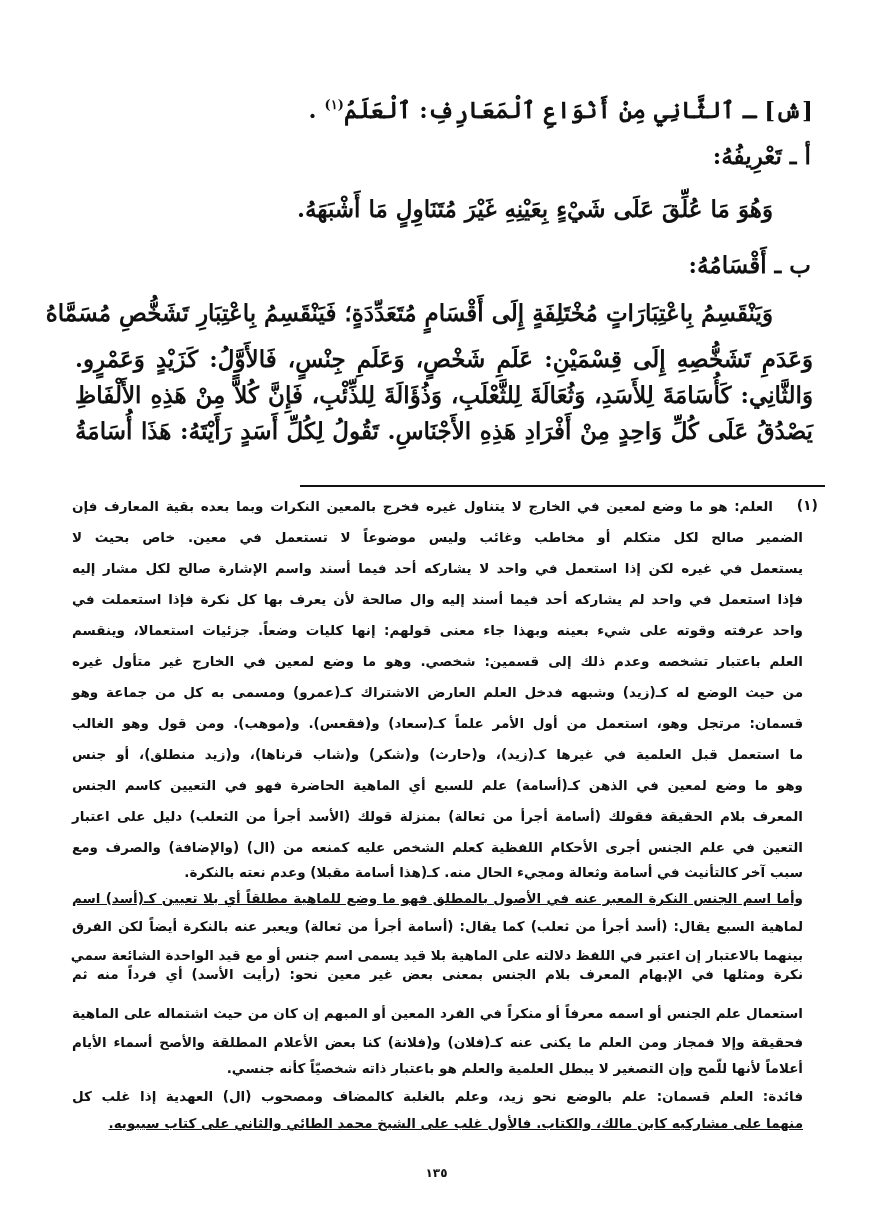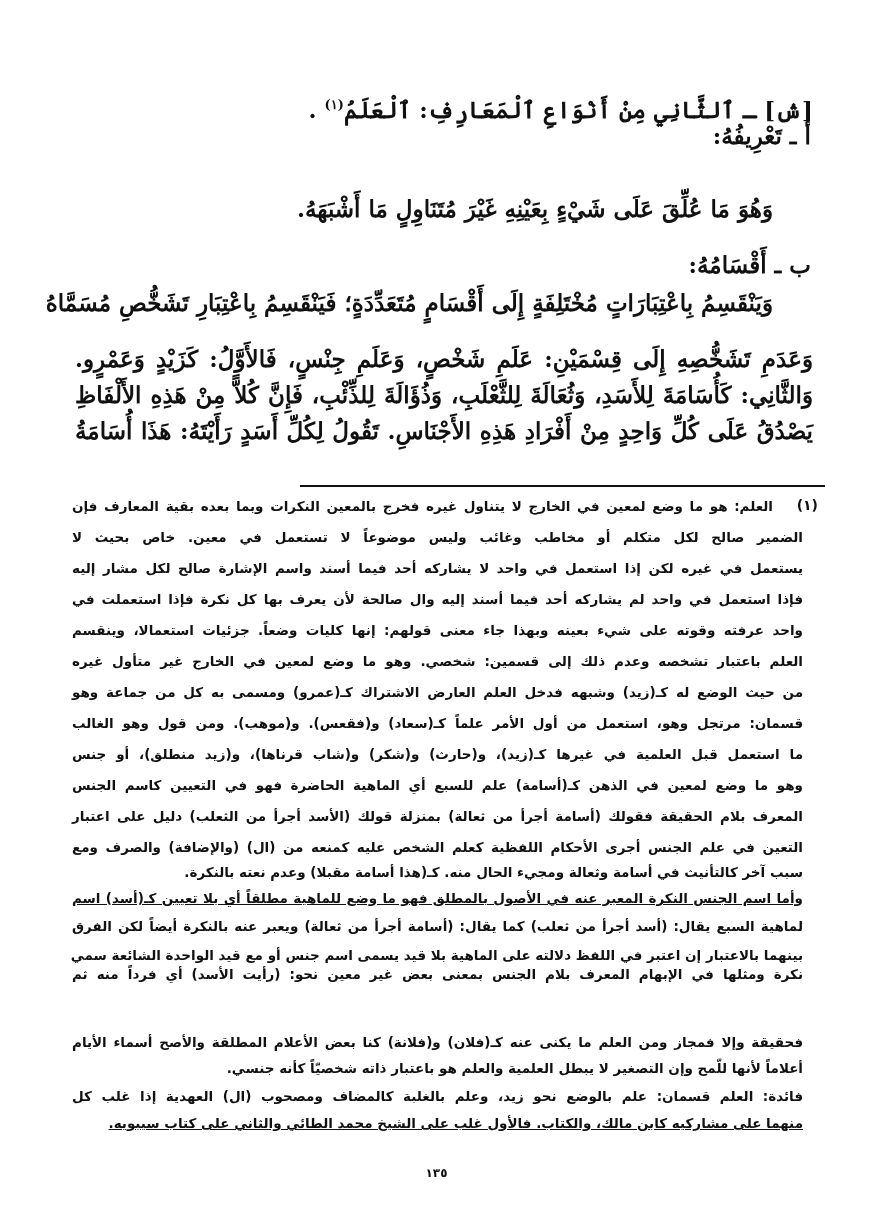--- a/index.html
+++ b/index.html
@@ -38,27 +38,27 @@
 </style>
 </head>
 <body>
 
 <div class="page">
 
   <div class="main-line" style="top:98px;">
     <span>[ش] ـ ٱلثَّانِي مِنْ أَنْوَاعِ ٱلْمَعَارِفِ: ٱلْعَلَمُ</span><span class="sup">(١)</span><span> .</span>
   </div>
 
-  <div class="main-line" style="top:124px; right:62px;">أ ـ تَعْرِيفُهُ:</div>
+  <div class="main-line" style="top:144px; right:62px;">أ ـ تَعْرِيفُهُ:</div>
 
   <div class="main-line" style="top:197px; right:100px;">وَهُوَ مَا عُلِّقَ عَلَى شَيْءٍ بِعَيْنِهِ غَيْرَ مُتَنَاوِلٍ مَا أَشْبَهَهُ.</div>
 
   <div class="main-line" style="top:253px; right:62px;">ب ـ أَقْسَامُهُ:</div>
 
-  <div class="main-line justify" style="top:291px; right:100px;">وَيَنْقَسِمُ بِاعْتِبَارَاتٍ مُخْتَلِفَةٍ إِلَى أَقْسَامٍ مُتَعَدِّدَةٍ؛ فَيَنْقَسِمُ بِاعْتِبَارِ تَشَخُّصِ مُسَمَّاهُ</div>
+  <div class="main-line justify" style="top:301px; right:100px;">وَيَنْقَسِمُ بِاعْتِبَارَاتٍ مُخْتَلِفَةٍ إِلَى أَقْسَامٍ مُتَعَدِّدَةٍ؛ فَيَنْقَسِمُ بِاعْتِبَارِ تَشَخُّصِ مُسَمَّاهُ</div>
   <div class="main-line justify" style="top:347px;">وَعَدَمِ تَشَخُّصِهِ إِلَى قِسْمَيْنِ: عَلَمِ شَخْصٍ، وَعَلَمِ جِنْسٍ، فَالأَوَّلُ: كَزَيْدٍ وَعَمْرٍو.</div>
   <div class="main-line justify" style="top:383px;">وَالثَّانِي: كَأُسَامَةَ لِلأَسَدِ، وَثُعَالَةَ لِلثَّعْلَبِ، وَذُؤَالَةَ لِلذِّئْبِ، فَإِنَّ كُلاًّ مِنْ هَذِهِ الأَلْفَاظِ</div>
   <div class="main-line justify" style="top:419px;">يَصْدُقُ عَلَى كُلِّ وَاحِدٍ مِنْ أَفْرَادِ هَذِهِ الأَجْنَاسِ. تَقُولُ لِكُلِّ أَسَدٍ رَأَيْتَهُ: هَذَا أُسَامَةُ</div>
 
   <div class="divider"></div>
 
   <div class="fn-marker">(١)</div>
 
   <div class="fn-line" style="top:500px;">العلم: هو ما وضع لمعين في الخارج لا يتناول غيره فخرج بالمعين النكرات وبما بعده بقية المعارف فإن</div>
   <div class="fn-line full" style="top:531px;">الضمير صالح لكل متكلم أو مخاطب وغائب وليس موضوعاً لا تستعمل في معين. خاص بحيث لا</div>
@@ -70,20 +70,21 @@
   <div class="fn-line full" style="top:717px;">قسمان: مرتجل وهو، استعمل من أول الأمر علماً كـ(سعاد) و(فقعس). و(موهب). ومن قول وهو الغالب</div>
   <div class="fn-line full" style="top:748px;">ما استعمل قبل العلمية في غيرها كـ(زيد)، و(حارث) و(شكر) و(شاب قرناها)، و(زيد منطلق)، أو جنس</div>
   <div class="fn-line full" style="top:779px;">وهو ما وضع لمعين في الذهن كـ(أسامة) علم للسبع أي الماهية الحاضرة فهو في التعيين كاسم الجنس</div>
   <div class="fn-line full" style="top:810px;">المعرف بلام الحقيقة فقولك (أسامة أجرأ من ثعالة) بمنزلة قولك (الأسد أجرأ من الثعلب) دليل على اعتبار</div>
   <div class="fn-line full" style="top:841px;">التعين في علم الجنس أجرى الأحكام اللفظية كعلم الشخص عليه كمنعه من (ال) (والإضافة) والصرف ومع</div>
   <div class="fn-line full last" style="top:866px;">سبب آخر كالتأنيث في أسامة وثعالة ومجيء الحال منه. كـ(هذا أسامة مقبلا) وعدم نعته بالنكرة.</div>
   <div class="fn-line full" style="top:892px;text-decoration:underline;">وأما اسم الجنس النكرة المعبر عنه في الأصول بالمطلق فهو ما وضع للماهية مطلقاً أي بلا تعيين كـ(أسد) اسم</div>
   <div class="fn-line full" style="top:920px;">لماهية السبع يقال: (أسد أجرأ من ثعلب) كما يقال: (أسامة أجرأ من ثعالة) ويعبر عنه بالنكرة أيضاً لكن الفرق</div>
   <div class="fn-line full" style="top:949px;">بينهما بالاعتبار إن اعتبر في اللفظ دلالته على الماهية بلا قيد يسمى اسم جنس أو مع قيد الواحدة الشائعة سمي</div>
   <div class="fn-line full" style="top:968px;">نكرة ومثلها في الإبهام المعرف بلام الجنس بمعنى بعض غير معين نحو: (رأيت الأسد) أي فرداً منه ثم</div>
+  <div class="fn-line full" style="top:1007px;">استعمال علم الجنس أو اسمه معرفاً أو منكراً في الفرد المعين أو المبهم إن كان من حيث اشتماله على الماهية</div>
   <div class="fn-line full" style="top:1036px;">فحقيقة وإلا فمجاز ومن العلم ما يكنى عنه كـ(فلان) و(فلانة) كنا بعض الأعلام المطلقة والأصح أسماء الأيام</div>
   <div class="fn-line full last" style="top:1062px;">أعلاماً لأنها للّمح وإن التصغير لا يبطل العلمية والعلم هو باعتبار ذاته شخصيّاً كأنه جنسي.</div>
 
   <div class="fn-line full" style="top:1090px;">فائدة: العلم قسمان: علم بالوضع نحو زيد، وعلم بالغلبة كالمضاف ومصحوب (ال) العهدية إذا غلب كل</div>
   <div class="fn-line full last" style="top:1117px;text-decoration:underline;">منهما على مشاركيه كابن مالك، والكتاب. فالأول غلب على الشيخ محمد الطائي والثاني على كتاب سيبويه.</div>
 
   <div class="page-number">١٣٥</div>
 </div>
 
 </body></html>

